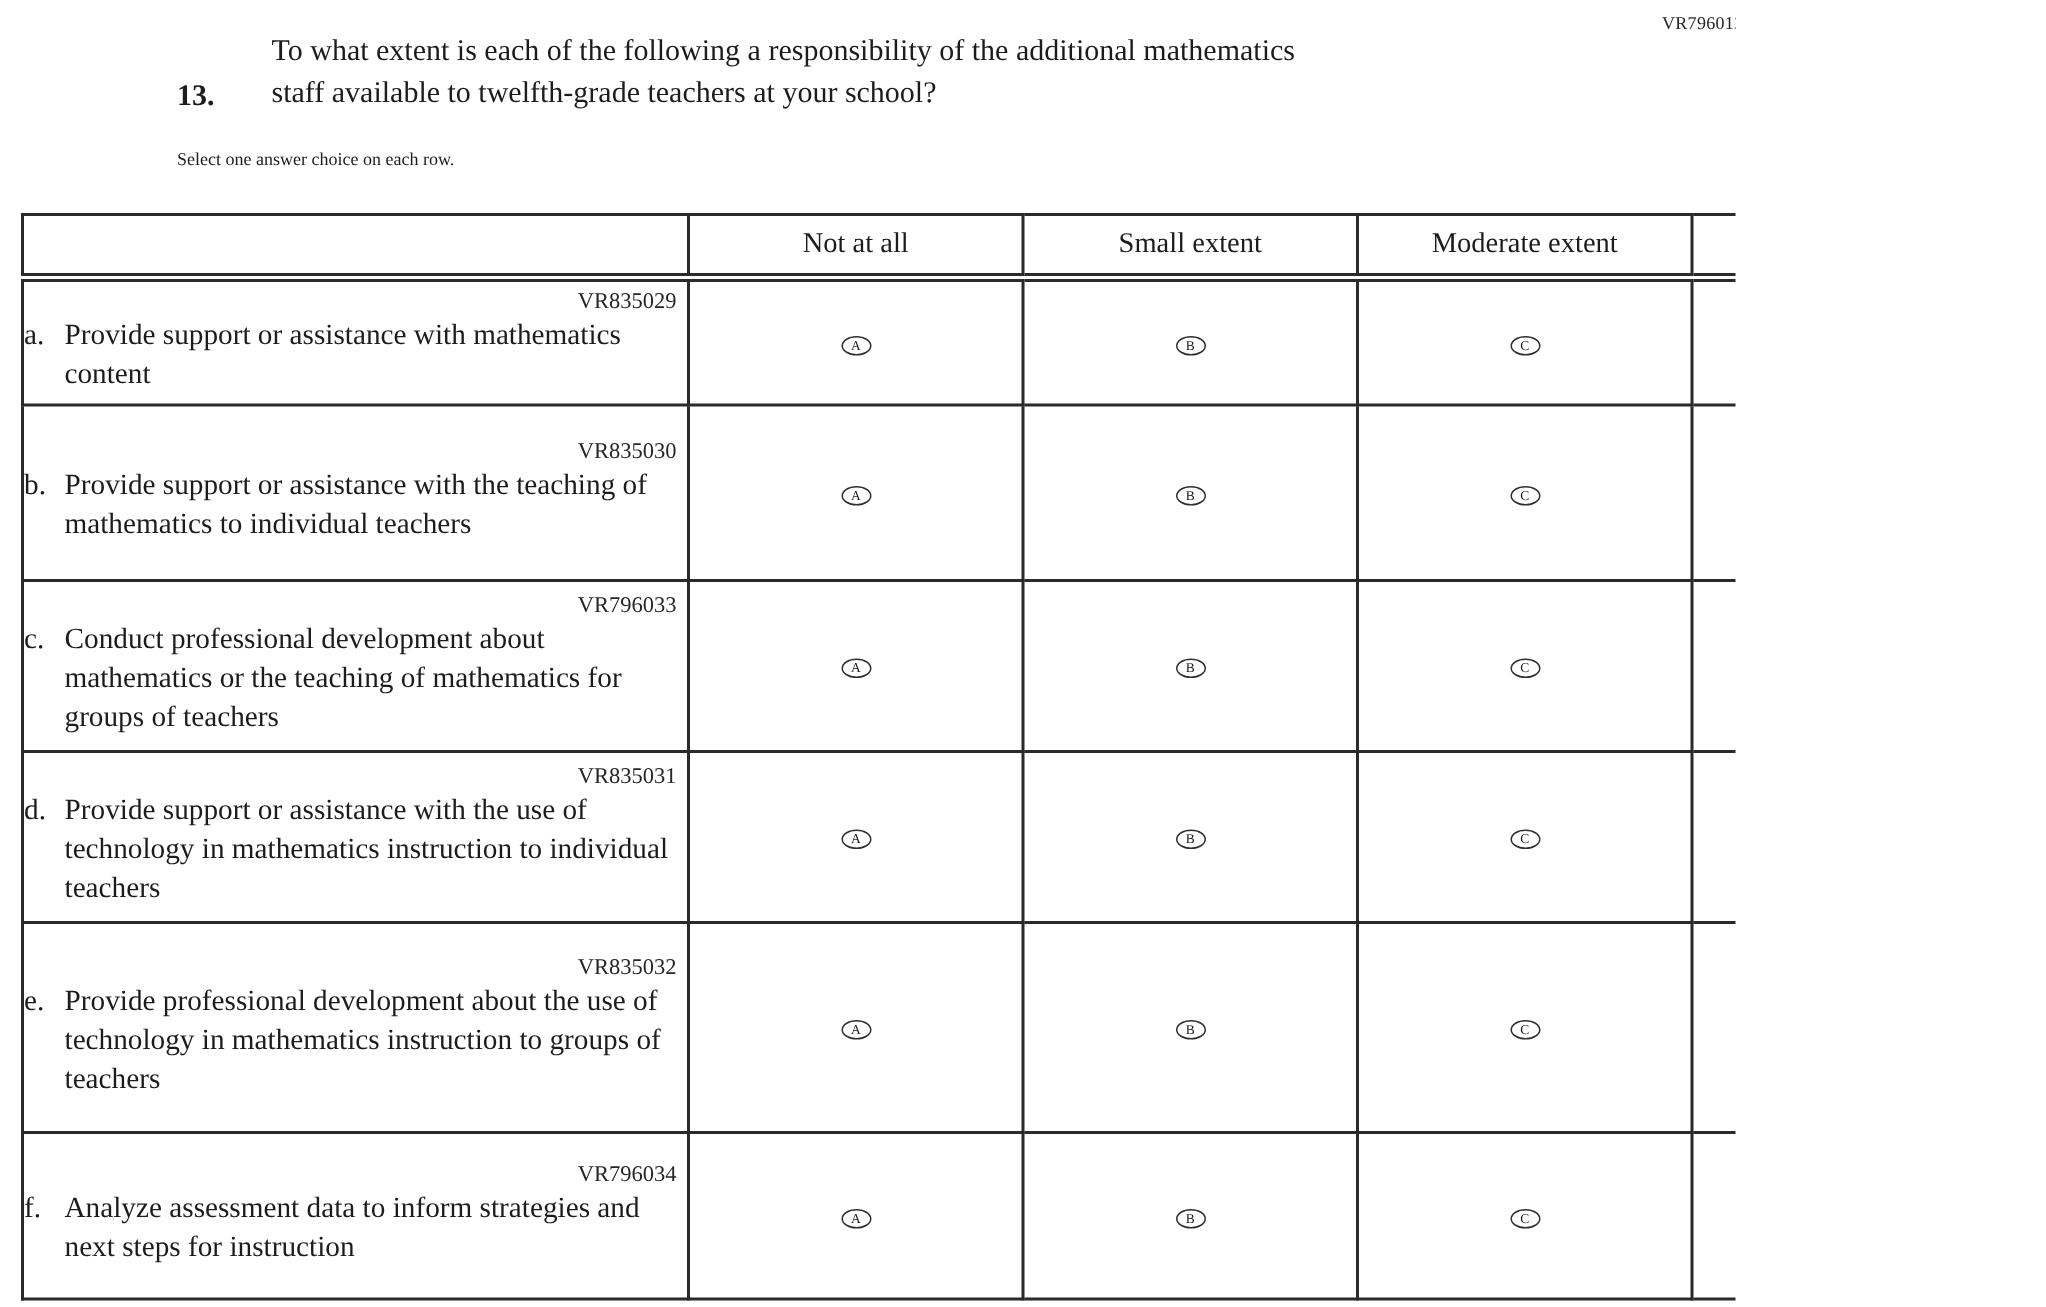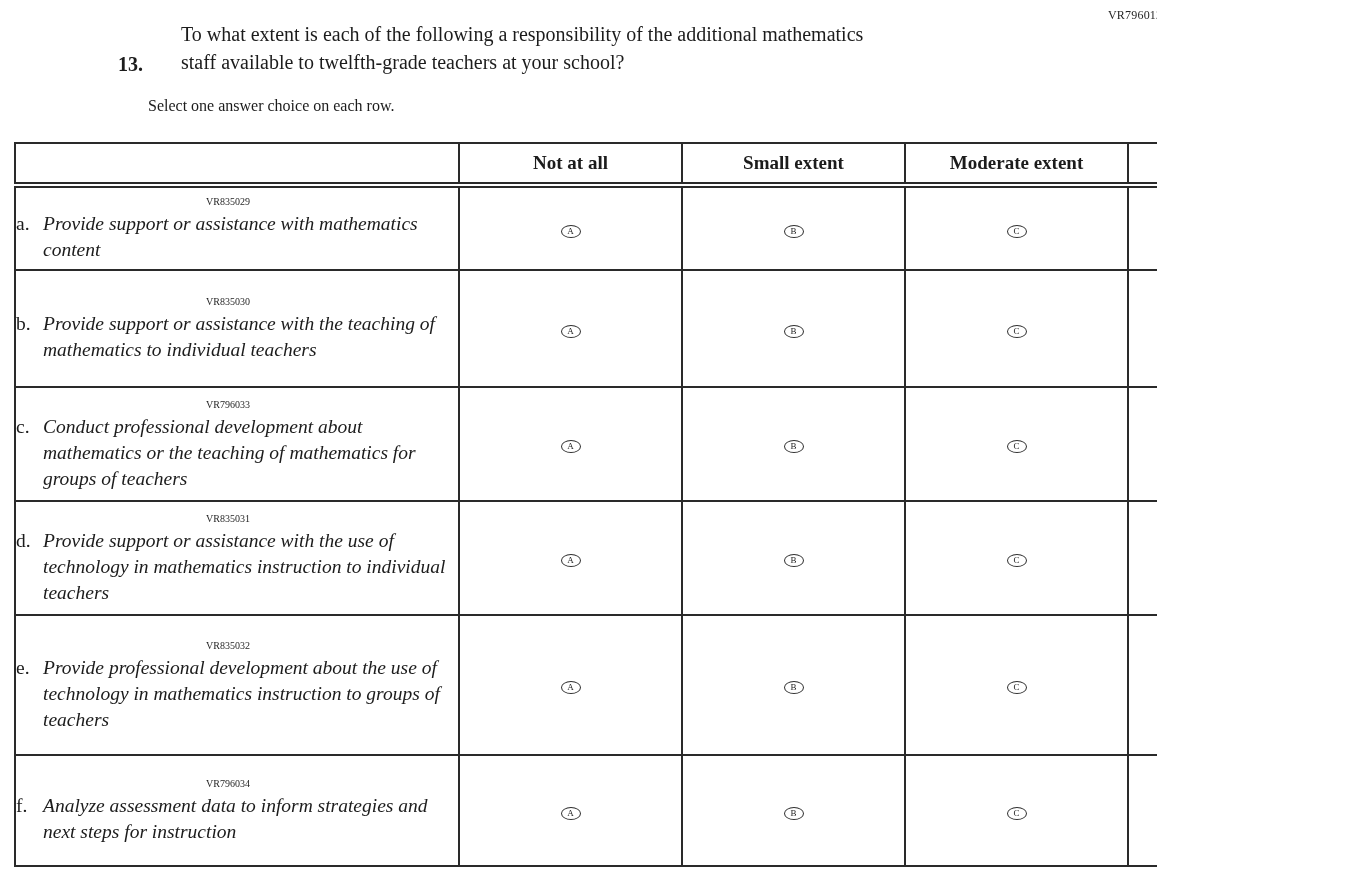--- a/index.html
+++ b/index.html
@@ -41,72 +41,70 @@
     flex: 0 0 30px;
   }
   .q-text {
     font-size: 20px;
     line-height: 28px;
     margin-left: 33px;
   }
   .bold { font-weight: normal; }
   .select-line {
     margin-top: 16px;
-    margin-left: 30px;
-    font-size: 16px;
+    font-size: 12px;
     line-height: 28px;
   }
   table.survey {
     position: absolute;
     top: 142px;
     left: 14px;
     width: 1338px;
     border-collapse: collapse;
     table-layout: fixed;
   }
   table.survey col.c-label  { width: 444px; }
   table.survey col.c-opt    { width: 223px; }
   table.survey th, table.survey td {
     border: 2px solid #2a2a2a;
     padding: 0;
     vertical-align: middle;
   }
   table.survey thead th {
     height: 38px;
     font-size: 19px;
-    font-weight: bold;
+    font-weight: normal;
     text-align: center;
     border-bottom: 6px double #2a2a2a;
   }
   td.label-cell {
     vertical-align: top;
     padding: 2px 6px 4px 13px;
   }
   .row-code {
-    text-align: center;
-    font-size: 10px;
+    text-align: right;
+    font-size: 15px;
     line-height: 15px;
     color: #262626;
-    padding-right: 18px;
+    padding-right: 7px;
   }
   .item {
     display: flex;
     align-items: flex-start;
     font-size: 19.5px;
     line-height: 26px;
     padding-top: 2px;
   }
   .item-letter {
     flex: 0 0 27px;
     width: 27px;
   }
   .item-text {
     flex: 1 1 auto;
     padding-right: 2px;
-    font-style: italic;
   }
   td.opt-cell {
     text-align: center;
     vertical-align: middle;
   }
   .bubble {
     display: inline-flex;
     align-items: center;
     justify-content: center;
     width: 20px;

